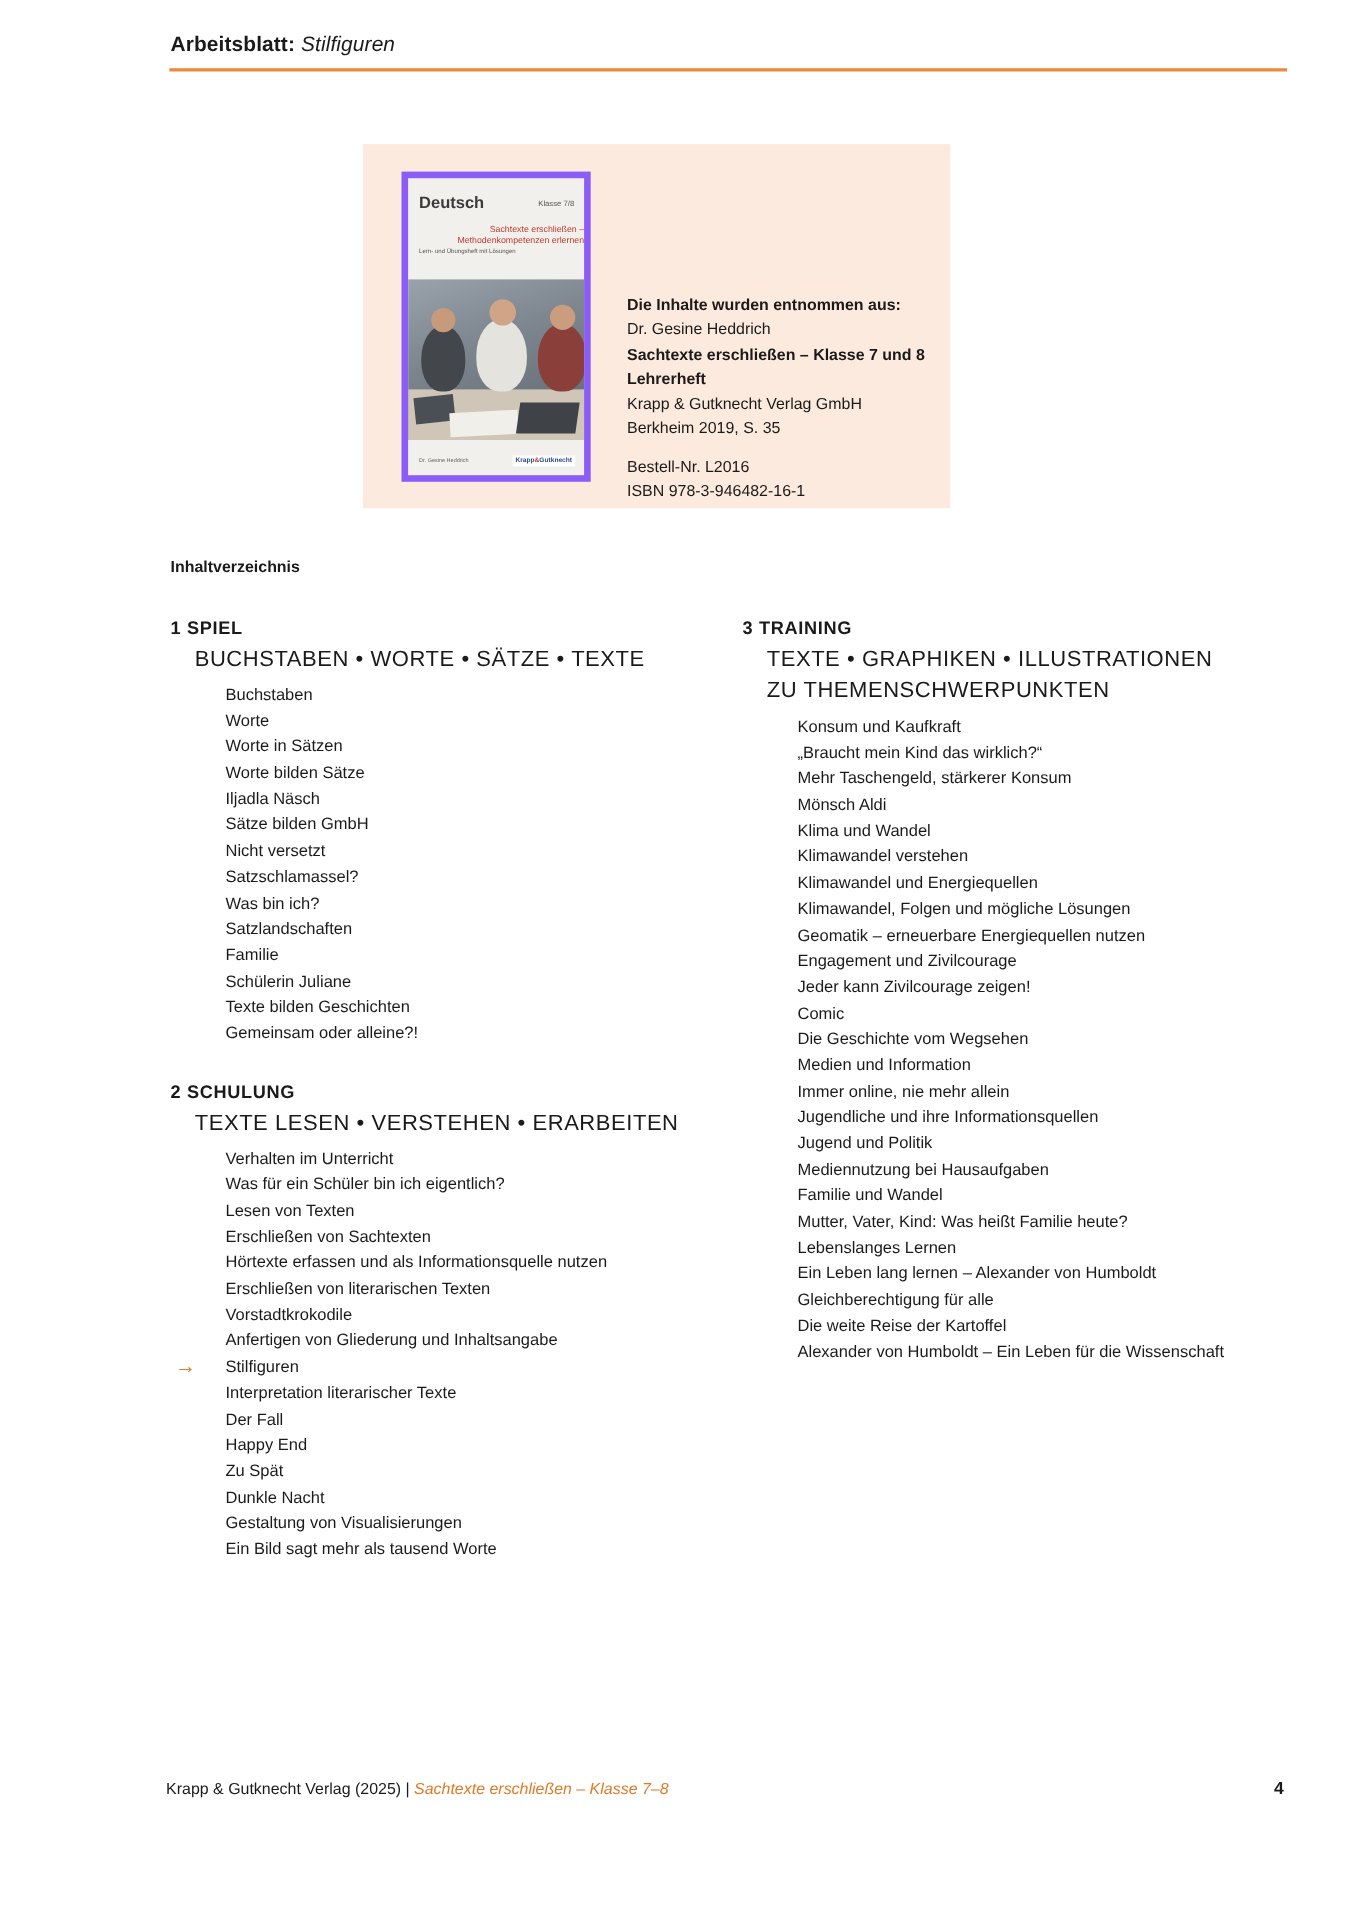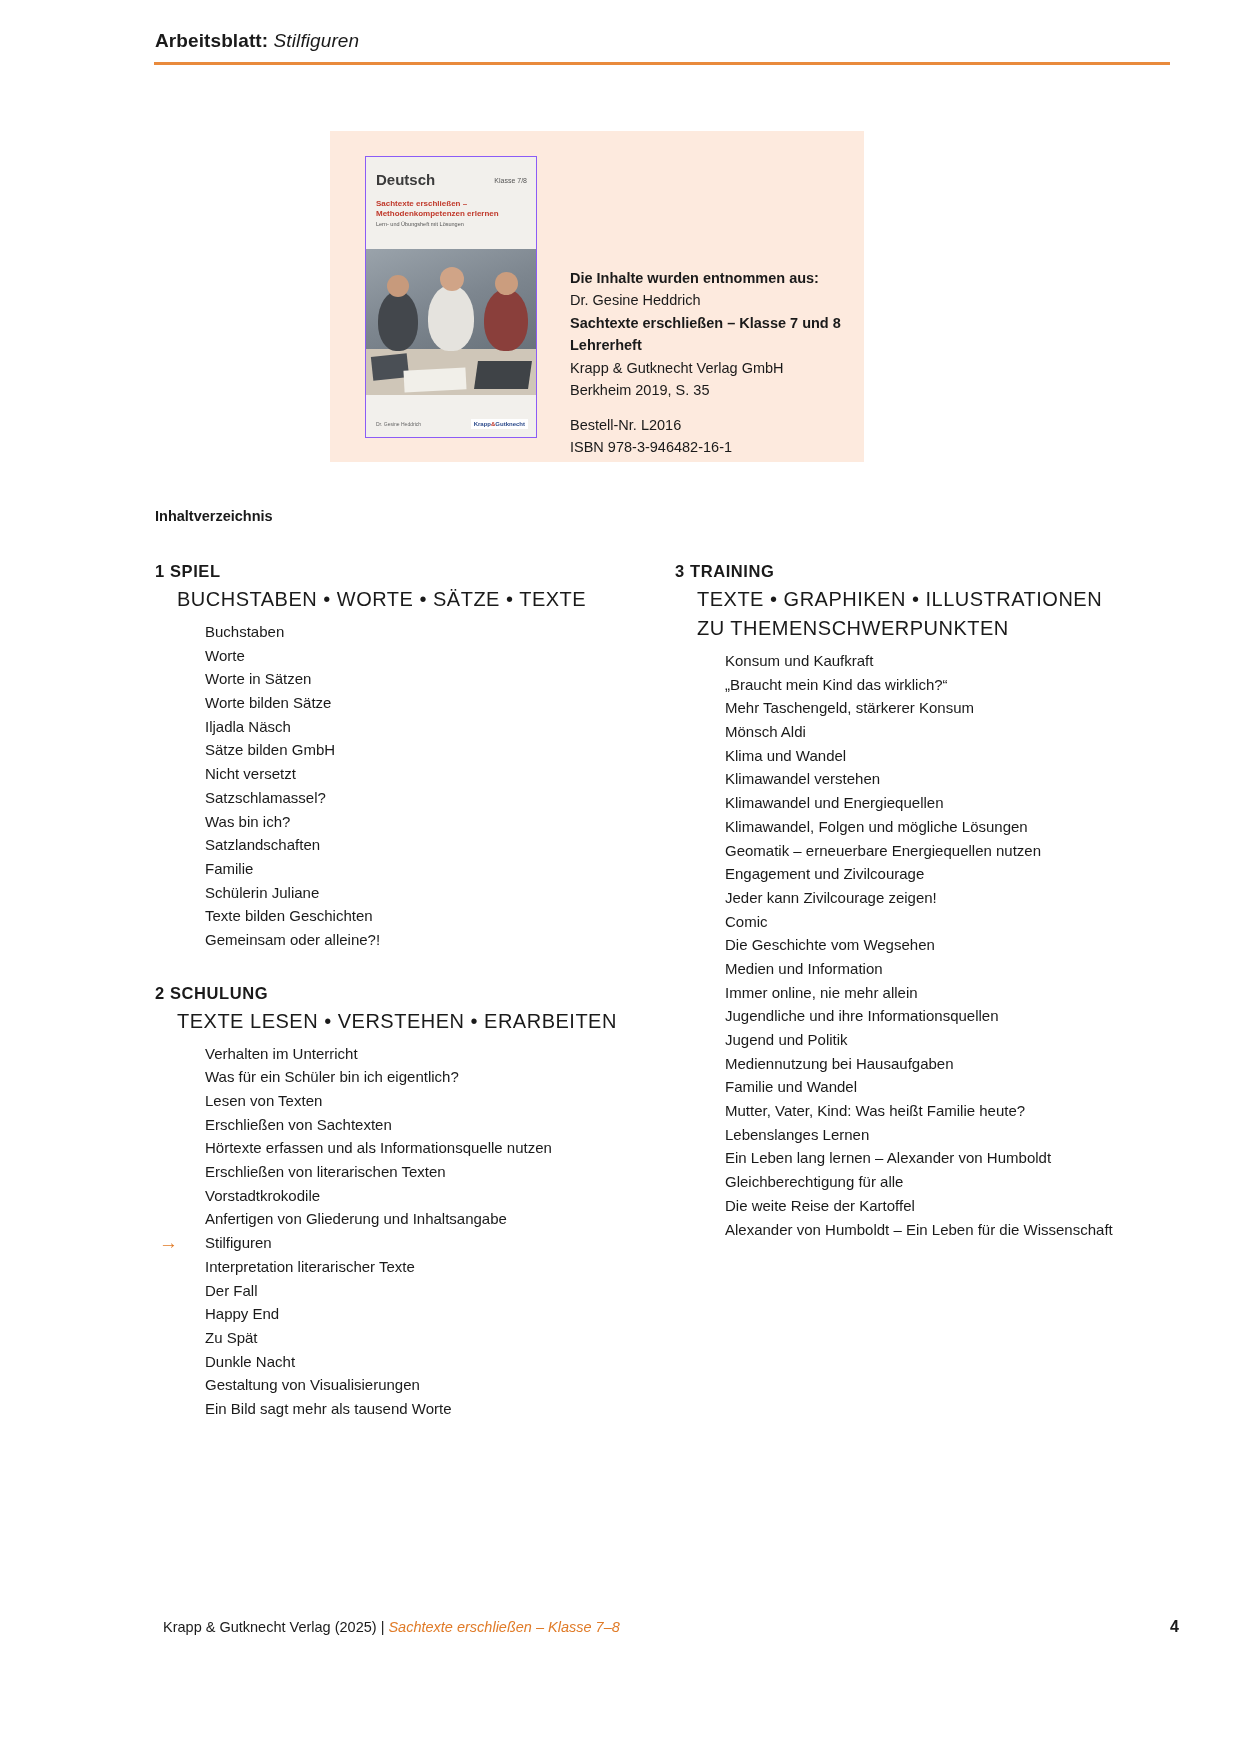--- a/index.html
+++ b/index.html
@@ -56,21 +56,21 @@
     height: 331px;
     background: #fdeade;
   }
   .cover {
     position: absolute;
     left: 35px;
     top: 25px;
     width: 172px;
     height: 282px;
     background: #f2f0ec;
-    border: 1px solid #8b5cf6;
+    border: 6px solid #8b5cf6;
     box-sizing: border-box;
     overflow: hidden;
   }
   .cover-title {
     position: absolute;
     left: 10px;
     top: 14px;
     font-size: 15px;
     font-weight: bold;
     color: #3b3b3b;
@@ -80,24 +80,25 @@
     right: 9px;
     top: 20px;
     font-size: 7px;
     color: #555;
   }
   .cover-sub {
     position: absolute;
     left: 10px;
     top: 42px;
     font-size: 8px;
-    font-weight: bold;
+    font-weight: normal;
     color: #c0392b;
     line-height: 1.3;
     width: 150px;
+    text-align: right;
   }
   .cover-sub2 {
     position: absolute;
     left: 10px;
     top: 64px;
     font-size: 5.5px;
     color: #555;
   }
   .cover-photo {
     position: absolute;
@@ -233,21 +234,21 @@
     top: 2px;
     color: #e07b28;
     font-size: 19px;
     line-height: 1;
   }
   .hl-wrap { position: relative; }
 
   
   .footer {
     position: absolute;
-    left: 120px;
+    left: 108px;
     bottom: 118px;
     width: 1016px;
     display: flex;
     justify-content: space-between;
     align-items: baseline;
     font-size: 14.5px;
   }
   .footer-left .ital { font-style: italic; color: #e07b28; }
   .footer-page { font-weight: bold; font-size: 16px; }
 </style>

